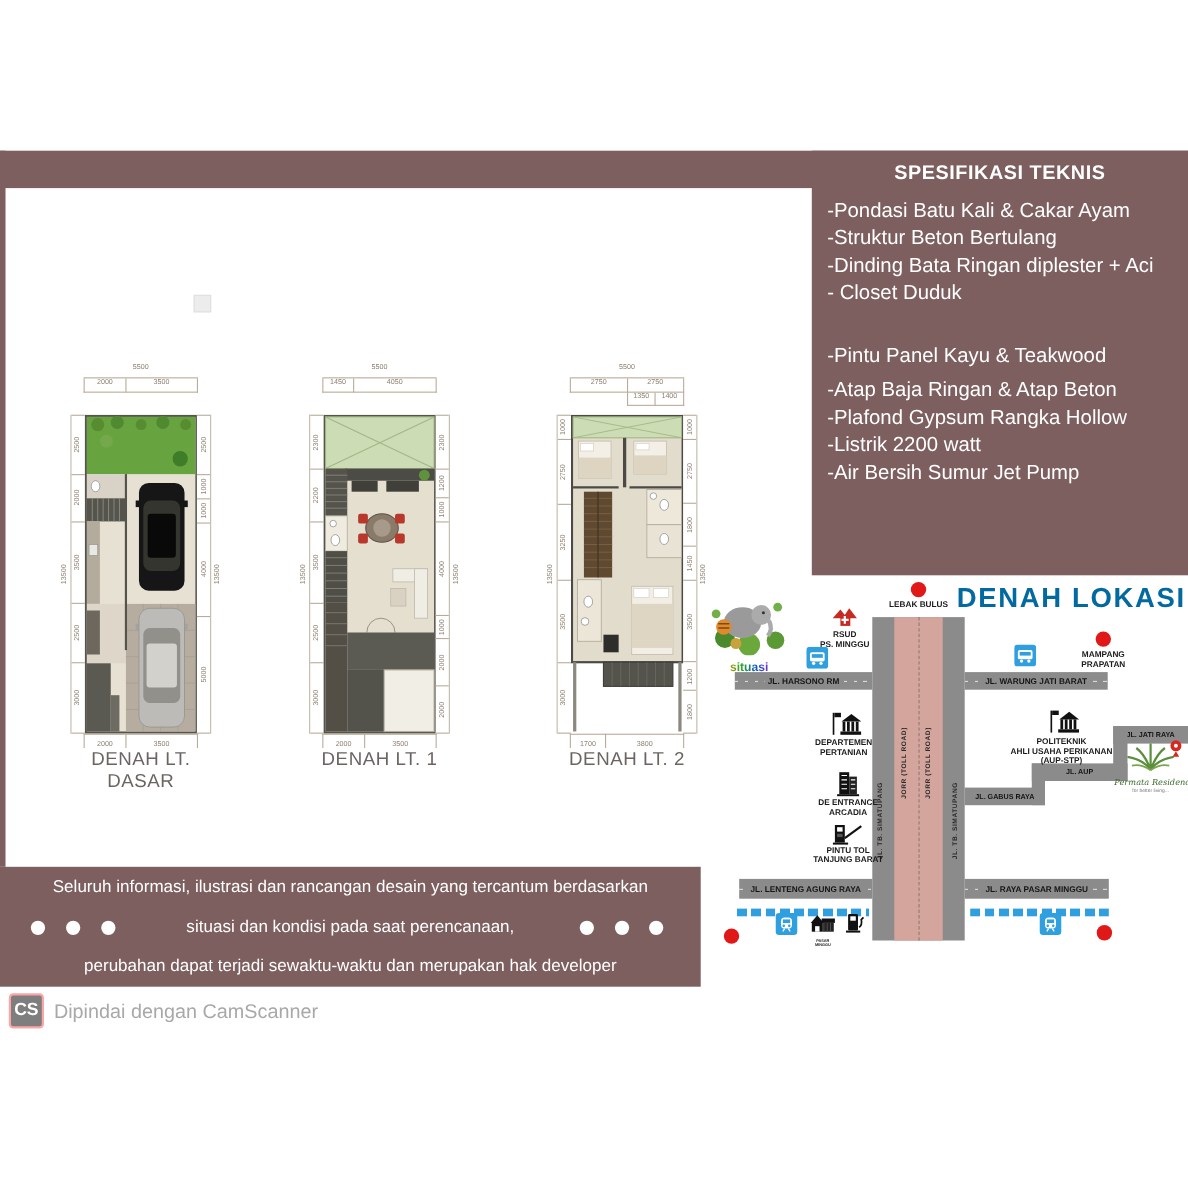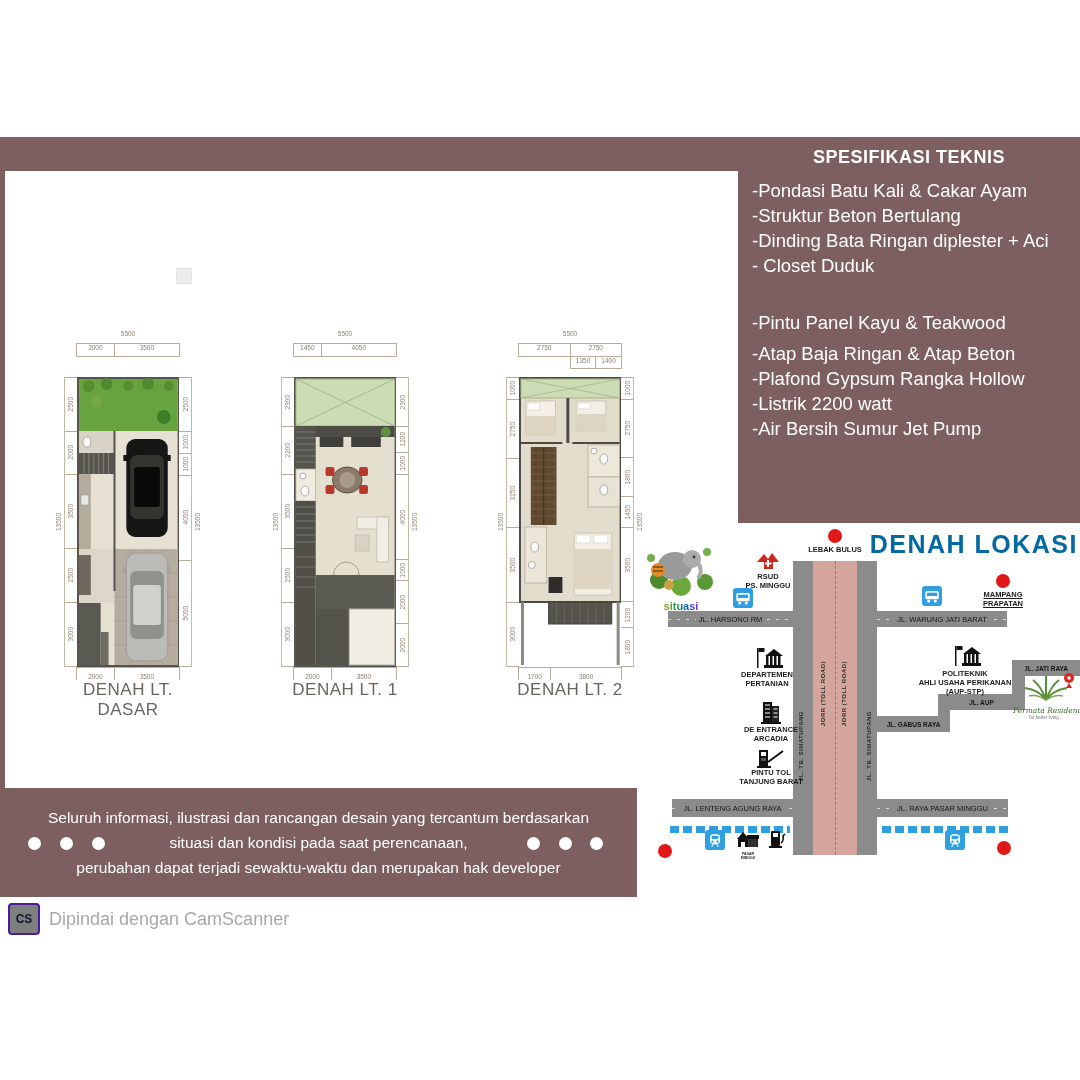--- a/index.html
+++ b/index.html
@@ -50,45 +50,45 @@
   .map-title{position:absolute;right:2px;top:2px;font-size:25px;font-weight:800;
              letter-spacing:1.5px;color:#0369a1;}
   .vroad{position:absolute;left:148px;top:33px;width:84px;height:294px;background:#8b8b8b;}
   .toll{position:absolute;left:20px;top:0;width:44px;height:100%;background:#d3a59c;}
   .toll:after{content:"";position:absolute;left:50%;top:0;height:100%;border-left:1px dashed #8f7a72;}
   .vlabel{position:absolute;writing-mode:vertical-rl;transform:rotate(180deg);
           font-size:6px;font-weight:bold;color:#2a2a2a;letter-spacing:.5px;}
   .hroad{position:absolute;background:#8b8b8b;display:flex;align-items:center;justify-content:center;
          background-image:repeating-linear-gradient(90deg,rgba(255,255,255,.7) 0 3px,transparent 3px 9px);
          background-size:100% 1px;background-repeat:no-repeat;background-position:center;}
-  .hroad span{background:#8b8b8b;padding:0 3px;font-size:7.5px;font-weight:normal;color:#151515;white-space:nowrap;text-align:right;}
+  .hroad span{background:#8b8b8b;padding:0 3px;font-size:7.5px;font-weight:bold;color:#151515;white-space:nowrap;text-align:right;}
   .seg{position:absolute;background:#8b8b8b;display:flex;align-items:center;justify-content:center;}
   .seg span{font-size:6.5px;font-weight:bold;color:#151515;white-space:nowrap;}
   .rail{position:absolute;top:298px;height:7px;
         background:repeating-linear-gradient(90deg,#2f9fe0 0 9px,transparent 9px 13px);}
   .reddot{position:absolute;width:14px;height:14px;border-radius:50%;background:#e01818;}
   .map-label{position:absolute;font-size:7.5px;font-weight:bold;color:#1c1c1c;
              text-align:center;line-height:1.2;white-space:pre-line;}
   .map-label.tiny{font-size:3.5px;}
   .map-icon{position:absolute;}
   .permata-name{font-family:"DejaVu Serif","Liberation Serif",serif;font-style:italic;
                 font-size:7.5px;color:#3e6b2e;text-align:center;white-space:nowrap;}
   .permata-tag{font-size:4.5px;color:#777;text-align:center;}
   .ragunan-text{display:block;text-align:center;font-size:11px;font-weight:800;
       background:linear-gradient(90deg,#d42,#e80,#2a2,#15c,#92c,#d42);
       -webkit-background-clip:text;background-clip:text;color:transparent;}
 
   
   .disclaimer{position:absolute;left:0;top:788px;width:637px;height:109px;background:#7d5f5f;
               display:flex;flex-direction:column;justify-content:center;
-              gap:7px;color:#fff;font-size:15.5px;text-align:center;}
+              gap:18px;color:#fff;font-size:15.5px;text-align:center;}
   .wdot{position:absolute;width:13px;height:13px;border-radius:50%;background:#fff;}
   .footer{position:absolute;left:8px;top:903px;display:flex;align-items:center;gap:9px;}
-  .cs-badge{width:28px;height:28px;background:#7e7e7e;border:2px solid #4c1d95;border-radius:4px;
-            display:flex;align-items:center;justify-content:center;color:#0f172a;font-weight:bold;font-size:12px;}
+  .cs-badge{width:28px;height:28px;background:#7e7e7e;border:2px solid #fca5a5;border-radius:4px;
+            display:flex;align-items:center;justify-content:center;color:#ffffff;font-weight:bold;font-size:16px;}
   .cs-text{color:#a8a8a8;font-size:18px;}
 </style>
 </head>
 <body>
 
 <div class="page">
 
   <div class="topbar"></div>
   <div class="leftstrip"></div>
 
@@ -458,21 +458,21 @@
     <div class="seg" style="left:232px;top:188px;width:73px;height:16px;">
       <span>JL. GABUS RAYA</span>
     </div>
 
     <div class="rail" style="left:25px;width:120px;"></div>
     <div class="rail" style="left:237px;width:126px;"></div>
 
     <div class="reddot" style="left:183px;top:1px;"></div>
     <div class="map-label" style="left:155px;top:17px;width:70px;">LEBAK BULUS</div>
     <div class="reddot" style="left:351px;top:46px;"></div>
-    <div class="map-label" style="left:326px;top:62px;width:64px;text-decoration:underline;">MAMPANG
+    <div class="map-label" style="left:326px;top:62px;width:64px;">MAMPANG
 PRAPATAN</div>
     <div class="reddot" style="left:13px;top:316px;"></div>
     <div class="reddot" style="left:352px;top:313px;"></div>
 
     <svg class="map-icon" style="left:110px;top:22px;" width="26" height="22" viewBox="0 0 26 22">
       <path d="M2 12 L9 4 L13 9 L17 3 L24 12 Z" fill="#c62a20"></path>
       <rect x="9" y="9" width="9" height="10" fill="#c62a20"></rect>
       <path d="M13 10 V17 M10 13.5 H16.5" stroke="#fff" stroke-width="2"></path>
     </svg>
     <div class="map-label" style="left:95px;top:44px;width:56px;">RSUD

